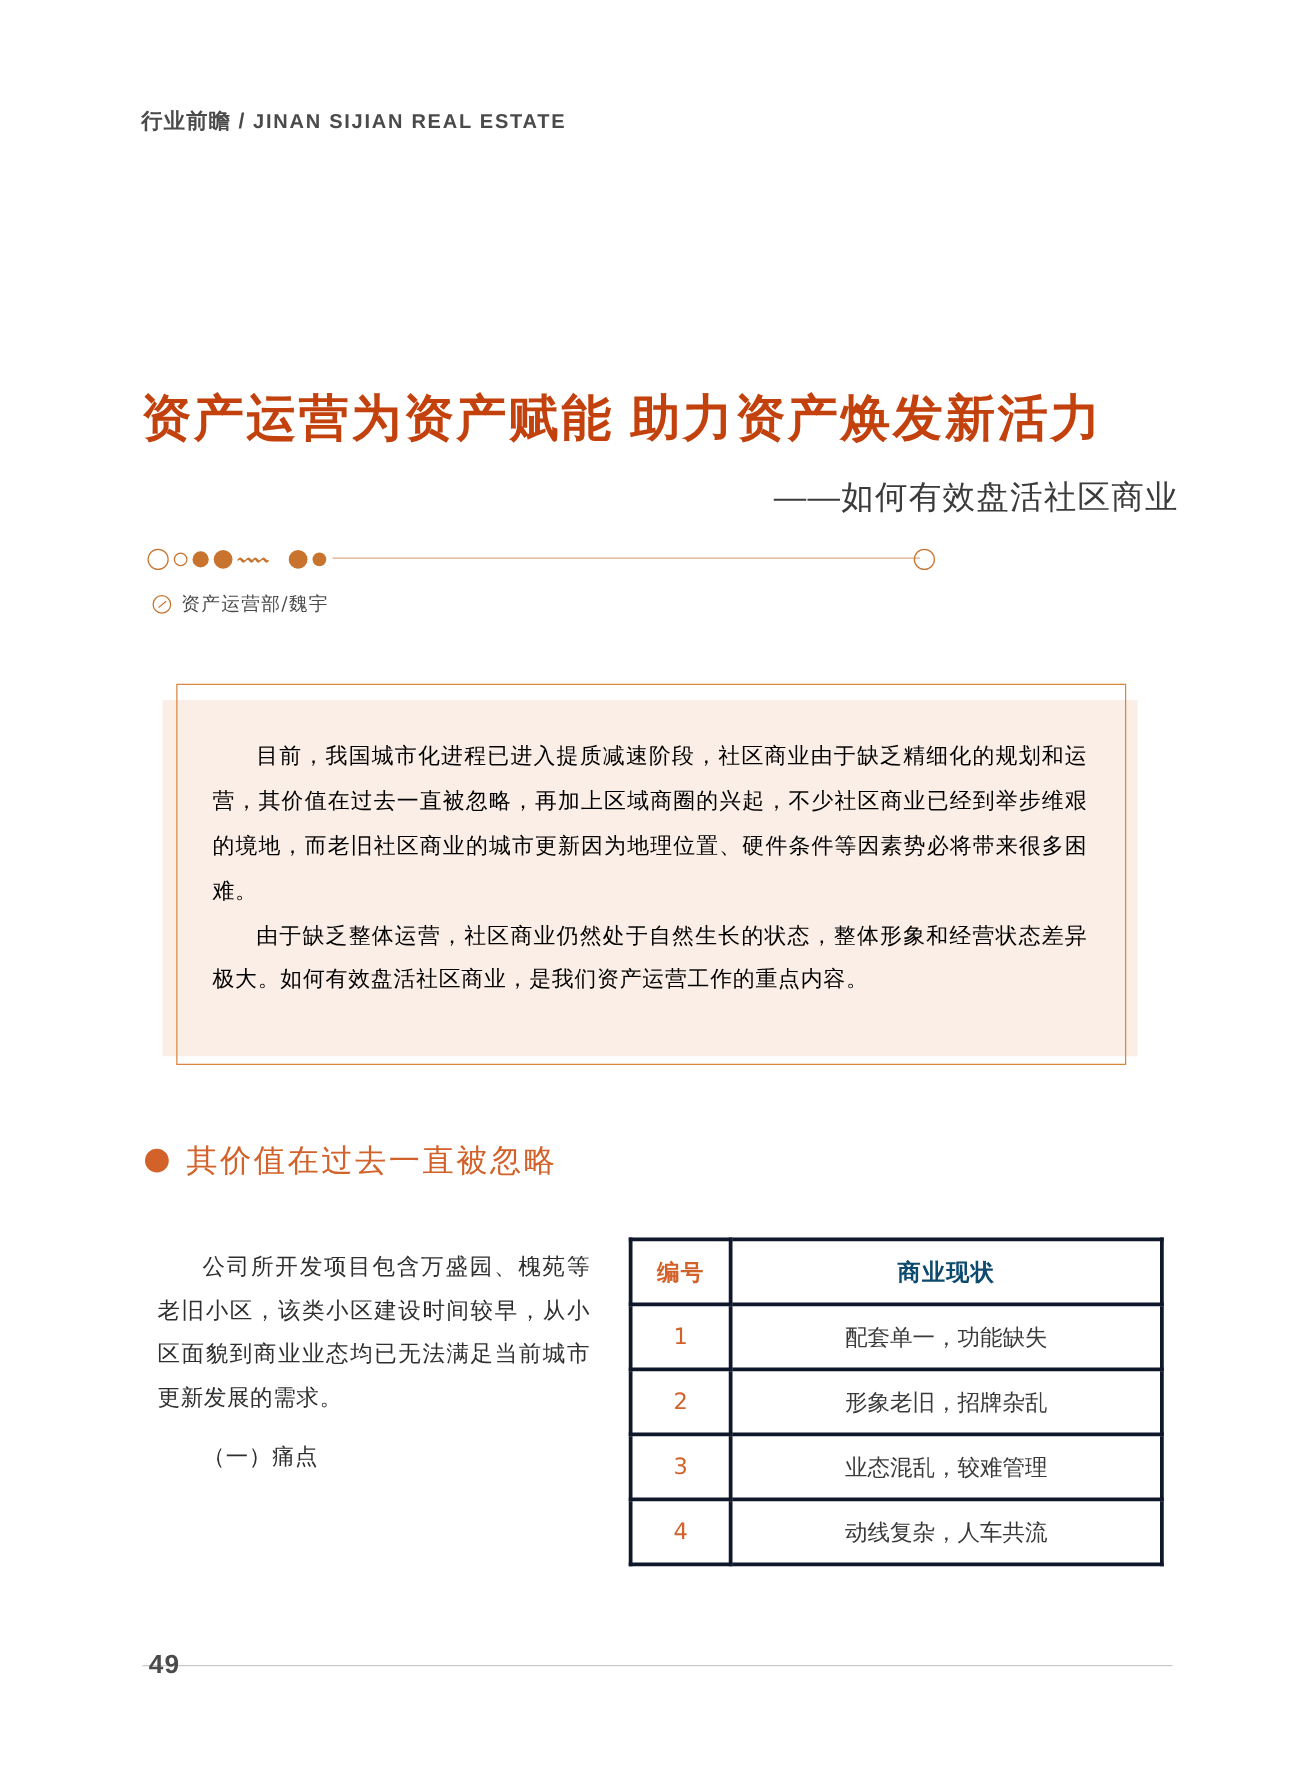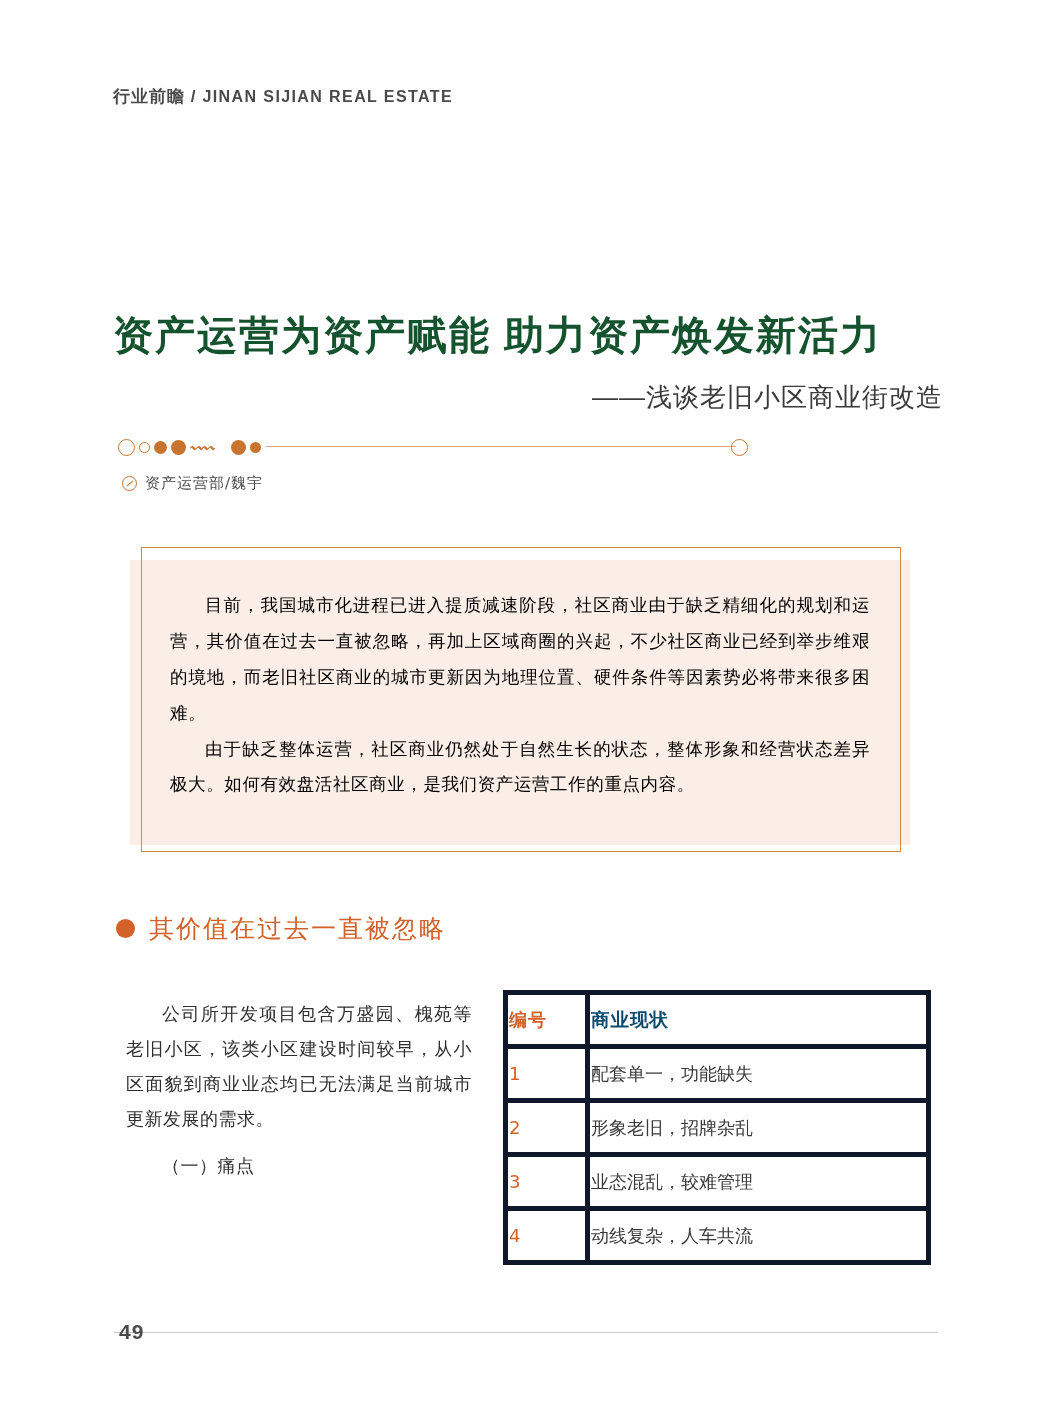--- a/index.html
+++ b/index.html
@@ -48,21 +48,21 @@
   }
 
   
   .title-main {
     position: absolute;
     left: 113px;
     top: 312px;
     width: 830px;
     font-size: 40px;
     font-weight: bold;
-    color: #14532d;
+    color: #c2410c;
     letter-spacing: 2px;
     text-align: left;
     line-height: 1.18;
   }
   .title-sub {
     position: absolute;
     left: 113px;
     top: 380px;
     width: 830px;
     text-align: right;
@@ -220,22 +220,22 @@
   
   .tbl {
     position: absolute;
     left: 503px;
     top: 990px;
     width: 428px;
     border-collapse: collapse;
     border: 1.2px solid #7a7a7a;
   }
   .tbl th, .tbl td {
-    border: 5px solid #0f172a;
-    text-align: left;
+    border: 3px solid #0f172a;
+    text-align: center;
     font-family: "DejaVu Sans", sans-serif;
     height: 47px;
     font-size: 18px;
     color: #3a3a3a;
   }
   .tbl th {
     color: #0c4a6e;
     font-weight: bold;
     font-size: 18.5px;
     letter-spacing: 1px;
@@ -269,21 +269,21 @@
 <body>
 
 <div class="page">
 
   <div class="header">
     <span class="header-cn">行业前瞻 /</span>
     <span class="header-en">JINAN SIJIAN REAL ESTATE</span>
   </div>
 
   <div class="title-main">资产运营为资产赋能 助力资产焕发新活力</div>
-  <div class="title-sub">——浅谈老旧小区商业街改造</div>
+  <div class="title-sub">——如何有效盘活社区商业</div>
 
   <div class="divider">
     <div class="line"></div>
     <div class="dot-ring" style="left:0px; top:3px; width:17px; height:17px;"></div>
     <div class="dot-ring" style="left:21px; top:6px; width:11px; height:11px;"></div>
     <div class="dot-fill" style="left:36px; top:5px; width:13px; height:13px;"></div>
     <div class="dot-fill" style="left:53px; top:4px; width:15px; height:15px;"></div>
     <div class="zig" style="left:72px; top:5px;">〰〰</div>
     <div class="dot-fill" style="left:113px; top:4px; width:15px; height:15px;"></div>
     <div class="dot-fill" style="left:132px; top:6px; width:11px; height:11px;"></div>

